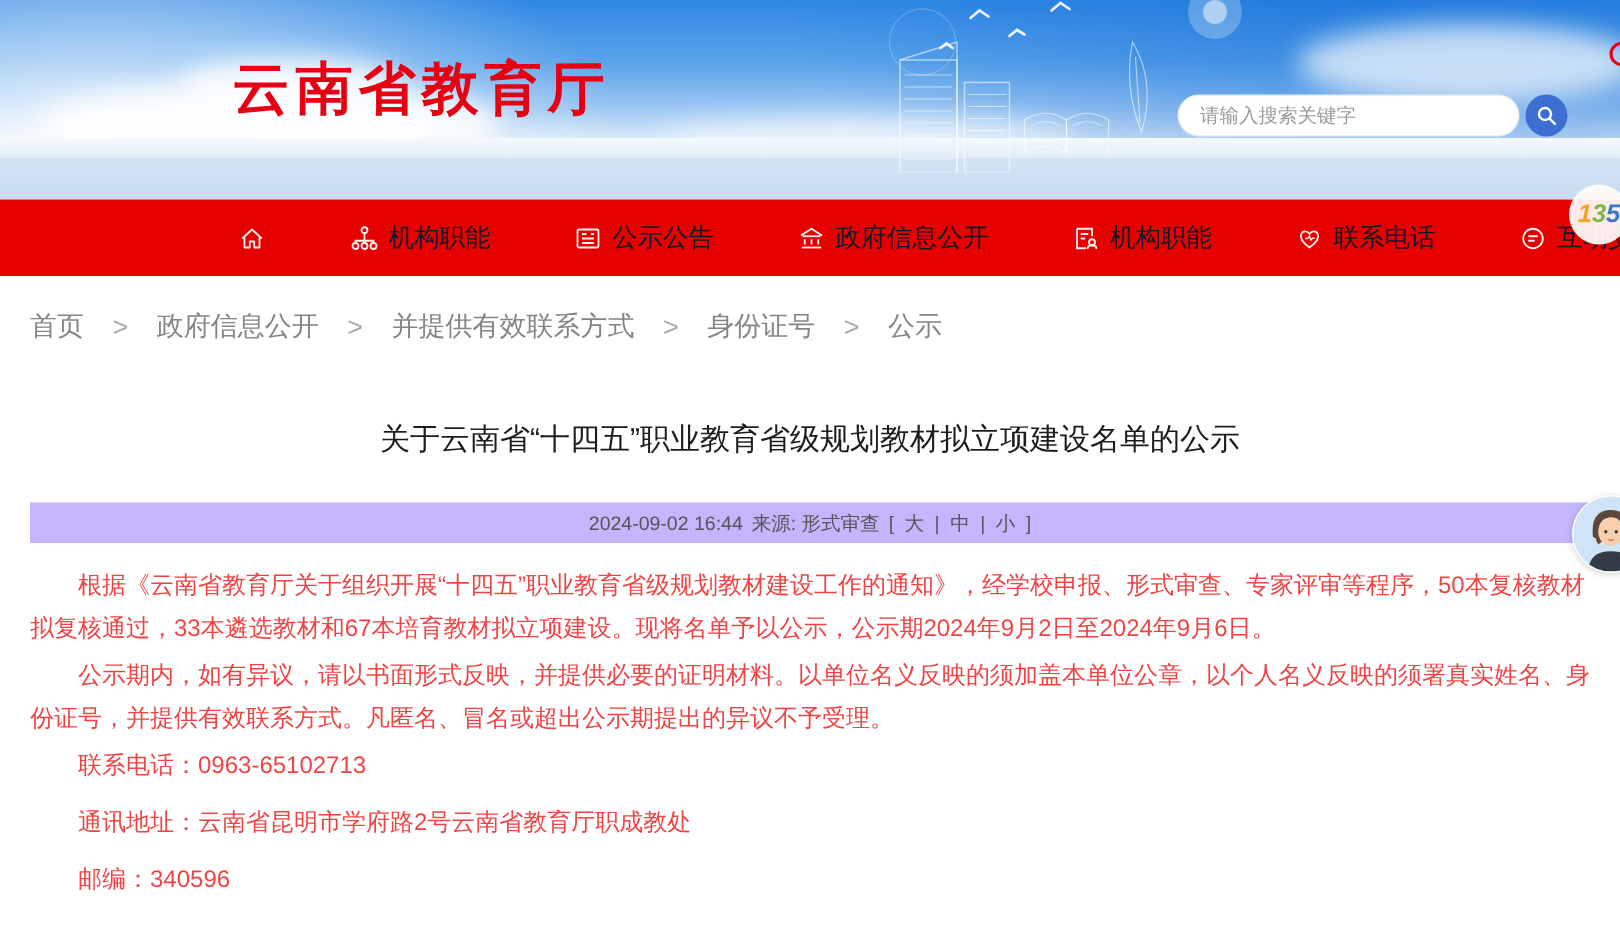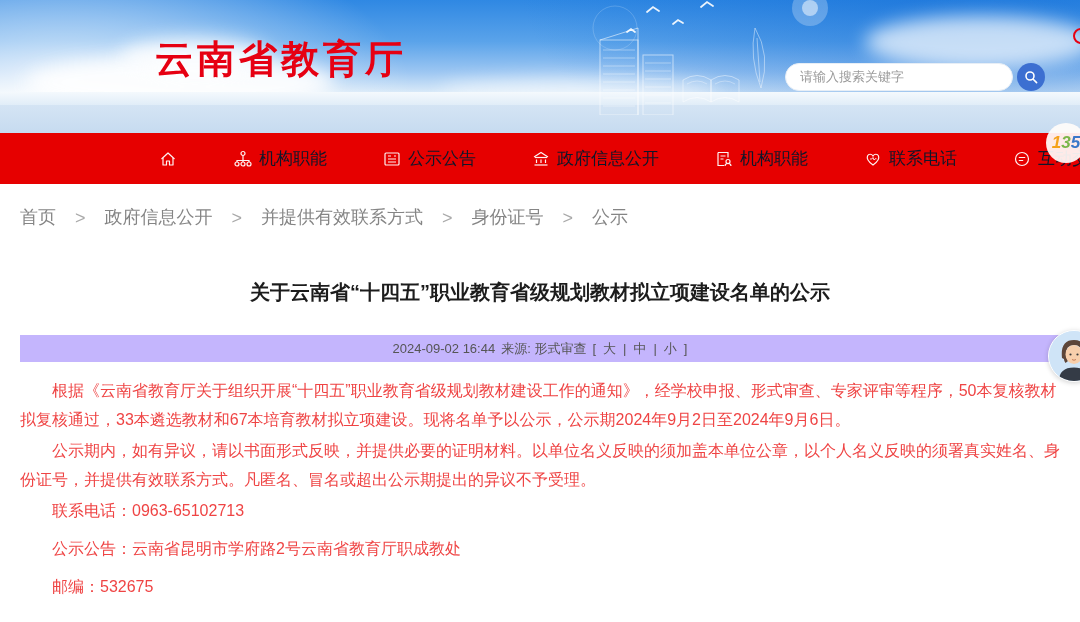--- a/index.html
+++ b/index.html
@@ -47,21 +47,21 @@
   .badge135 .b1{color:#f5a21c;}.badge135 .b3{color:#7ab648;}.badge135 .b5{color:#3a77c9;}
 
   
   .breadcrumb{position:absolute;left:20px;top:205px;font-size:18px;color:#858585;
               display:flex;gap:19px;align-items:flex-end;}
   .crumb{cursor:pointer;}
   .crumb-sep{color:#a9a9a9;}
 
   
   .article-title{position:absolute;left:0;top:279px;width:1080px;text-align:center;
-                 font-size:20px;font-weight:bold;color:#1c1c1c;}
+                 font-size:20px;font-weight:normal;color:#1c1c1c;}
   .meta{position:absolute;left:20px;top:335px;width:1040px;height:27px;background:#c4b5fd;
         display:flex;align-items:center;justify-content:center;gap:6px;
         font-size:13px;color:#555;}
   .size-ctrl{cursor:pointer;padding:0 1px;}
   .assistant{position:absolute;left:1048px;top:330px;width:50px;height:50px;border-radius:50%;
              overflow:hidden;box-shadow:0 1px 5px rgba(0,0,0,.18);cursor:pointer;z-index:6;
              border:1px solid #fff;background:#cfe4f7;}
   .content{position:absolute;left:20px;top:376px;width:1040px;font-size:16px;color:#ef4444;
            line-height:29px;}
   .content p{margin:0 0 2px;text-indent:32px;}
@@ -232,17 +232,17 @@
       <circle cx="28.5" cy="23.5" r="1.1" fill="#3a3a3a"></circle>
       <path d="M23 28.5 Q25 30 27 28.5" stroke="#c87f5a" fill="none" stroke-width="1"></path>
       <path d="M10 50 Q10 36.5 25 36.5 Q40 36.5 40 50 Z" fill="#343b46"></path>
     </svg>
   </div>
 
   <div class="content">
     <p>根据《云南省教育厅关于组织开展“十四五”职业教育省级规划教材建设工作的通知》，经学校申报、形式审查、专家评审等程序，50本复核教材拟复核通过，33本遴选教材和67本培育教材拟立项建设。现将名单予以公示，公示期2024年9月2日至2024年9月6日。</p>
     <p>公示期内，如有异议，请以书面形式反映，并提供必要的证明材料。以单位名义反映的须加盖本单位公章，以个人名义反映的须署真实姓名、身份证号，并提供有效联系方式。凡匿名、冒名或超出公示期提出的异议不予受理。</p>
     <p class="contact">联系电话：0963-65102713</p>
-    <p class="contact">公示公告：云南省昆明市学府路2号云南省教育厅职成教处</p>
-    <p class="contact">邮编：532675</p>
+    <p class="contact">通讯地址：云南省昆明市学府路2号云南省教育厅职成教处</p>
+    <p class="contact">邮编：340596</p>
   </div>
 
 </div>
 
 </body></html>

